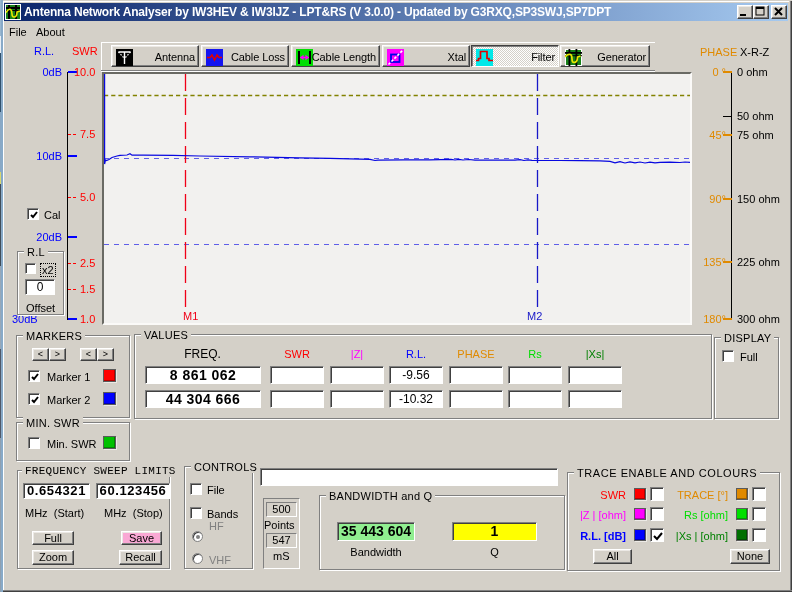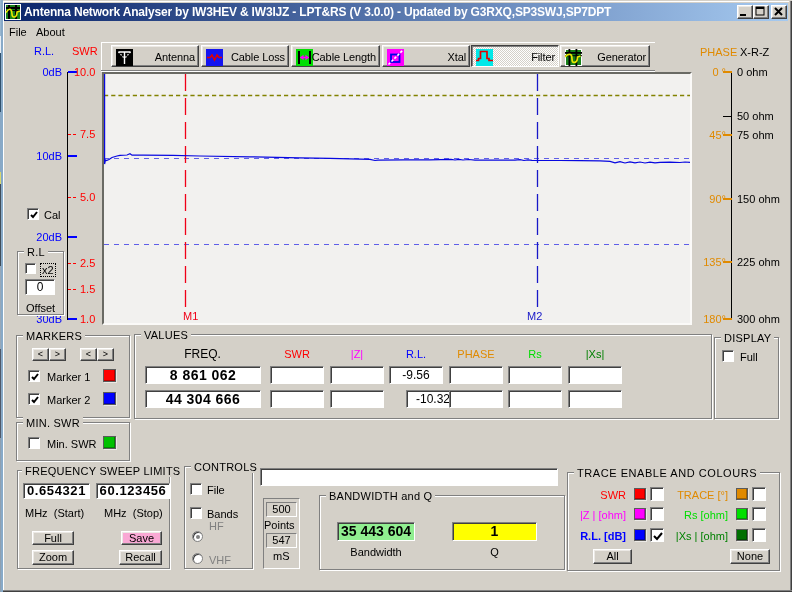--- a/index.html
+++ b/index.html
@@ -115,21 +115,21 @@
 </div>
 
 <div class="lbl" style="left:34px;top:45px;color:#0000ff;">R.L.</div>
 <div class="lbl" style="left:72px;top:45px;color:#ff0000;">SWR</div>
 
 <div class="abs" style="left:67px;top:72px;width:1px;height:248px;background:#000;"></div>
 
 <div class="lbl" style="left:0;top:66px;width:62px;text-align:right;color:#0000ff;">0dB</div>
 <div class="lbl" style="left:0;top:150px;width:62px;text-align:right;color:#0000ff;">10dB</div>
 <div class="lbl" style="left:0;top:231px;width:62px;text-align:right;color:#0000ff;">20dB</div>
-<div class="lbl" style="left:0;top:313px;width:62px;text-align:right;color:#0000ff;">30dB</div>
+<div class="lbl" style="left:12px;top:313px;width:62px;color:#0000ff;">30dB</div>
 <div class="abs" style="left:68px;top:71px;width:9px;height:2px;background:#0000ff;"></div>
 <div class="abs" style="left:68px;top:155px;width:9px;height:2px;background:#0000ff;"></div>
 <div class="abs" style="left:68px;top:236px;width:9px;height:2px;background:#0000ff;"></div>
 <div class="abs" style="left:68px;top:318px;width:9px;height:2px;background:#0000ff;"></div>
 
 <div class="lbl" style="left:74px;top:66px;color:#ff0000;">10.0</div>
 <div class="lbl" style="left:80px;top:128px;color:#ff0000;">7.5</div>
 <div class="lbl" style="left:80px;top:191px;color:#ff0000;">5.0</div>
 <div class="lbl" style="left:80px;top:257px;color:#ff0000;">2.5</div>
 <div class="lbl" style="left:80px;top:283px;color:#ff0000;">1.5</div>
@@ -230,32 +230,32 @@
 <div class="inp" style="left:145px;top:366px;width:116px;height:18px;font-weight:bold;font-size:14px;line-height:16px;letter-spacing:0.45px;">8 861 062</div>
 <div class="inp" style="left:270px;top:366px;width:54px;height:18px;"></div>
 <div class="inp" style="left:330px;top:366px;width:54px;height:18px;"></div>
 <div class="inp" style="left:389px;top:366px;width:54px;height:18px;font-size:12px;line-height:16px;">-9.56</div>
 <div class="inp" style="left:449px;top:366px;width:54px;height:18px;"></div>
 <div class="inp" style="left:508px;top:366px;width:54px;height:18px;"></div>
 <div class="inp" style="left:568px;top:366px;width:54px;height:18px;"></div>
 <div class="inp" style="left:145px;top:390px;width:116px;height:18px;font-weight:bold;font-size:14px;line-height:16px;letter-spacing:0.45px;">44 304 666</div>
 <div class="inp" style="left:270px;top:390px;width:54px;height:18px;"></div>
 <div class="inp" style="left:330px;top:390px;width:54px;height:18px;"></div>
-<div class="inp" style="left:389px;top:390px;width:54px;height:18px;font-size:12px;line-height:16px;margin-left:17px;">-10.32</div>
+<div class="inp" style="left:389px;top:390px;width:54px;height:18px;font-size:12px;line-height:16px;">-10.32</div>
 <div class="inp" style="left:449px;top:390px;width:54px;height:18px;"></div>
 <div class="inp" style="left:508px;top:390px;width:54px;height:18px;"></div>
 <div class="inp" style="left:568px;top:390px;width:54px;height:18px;"></div>
 
 <div class="gb" style="left:714px;top:337px;width:65px;height:82px;">
     <span class="gbl">DISPLAY</span>
   </div>
 <div class="cb" style="left:722px;top:350px;"></div>
 <div class="lbl" style="left:740px;top:351px;">Full</div>
 
-<div class="gb" style="left:17px;top:470px;width:153px;height:99px;">
+<div class="gb" style="left:17px;top:470px;width:153px;height:99px;font-family:Liberation Mono, monospace;">
     <span class="gbl" style="left:4px;">FREQUENCY SWEEP LIMITS</span>
   </div>
 <div class="inp" style="left:23px;top:483px;width:67px;height:16px;font-weight:bold;font-size:13px;line-height:14px;letter-spacing:0.6px;">0.654321</div>
 <div class="inp" style="left:96px;top:483px;width:74px;height:16px;font-weight:bold;font-size:13px;line-height:14px;letter-spacing:0.6px;">60.123456</div>
 <div class="lbl" style="left:25px;top:507px;">MHz&nbsp;&nbsp;(Start)</div>
 <div class="lbl" style="left:104px;top:507px;">MHz&nbsp;&nbsp;(Stop)</div>
 <div class="btn" style="left:32px;top:531px;width:42px;height:14px;line-height:12px;">Full</div>
 <div class="btn" style="left:121px;top:531px;width:41px;height:14px;line-height:12px;background:#f9a8d4;">Save</div>
 <div class="btn" style="left:32px;top:550px;width:42px;height:15px;line-height:13px;">Zoom</div>
 <div class="btn" style="left:119px;top:550px;width:43px;height:15px;line-height:13px;">Recall</div>

